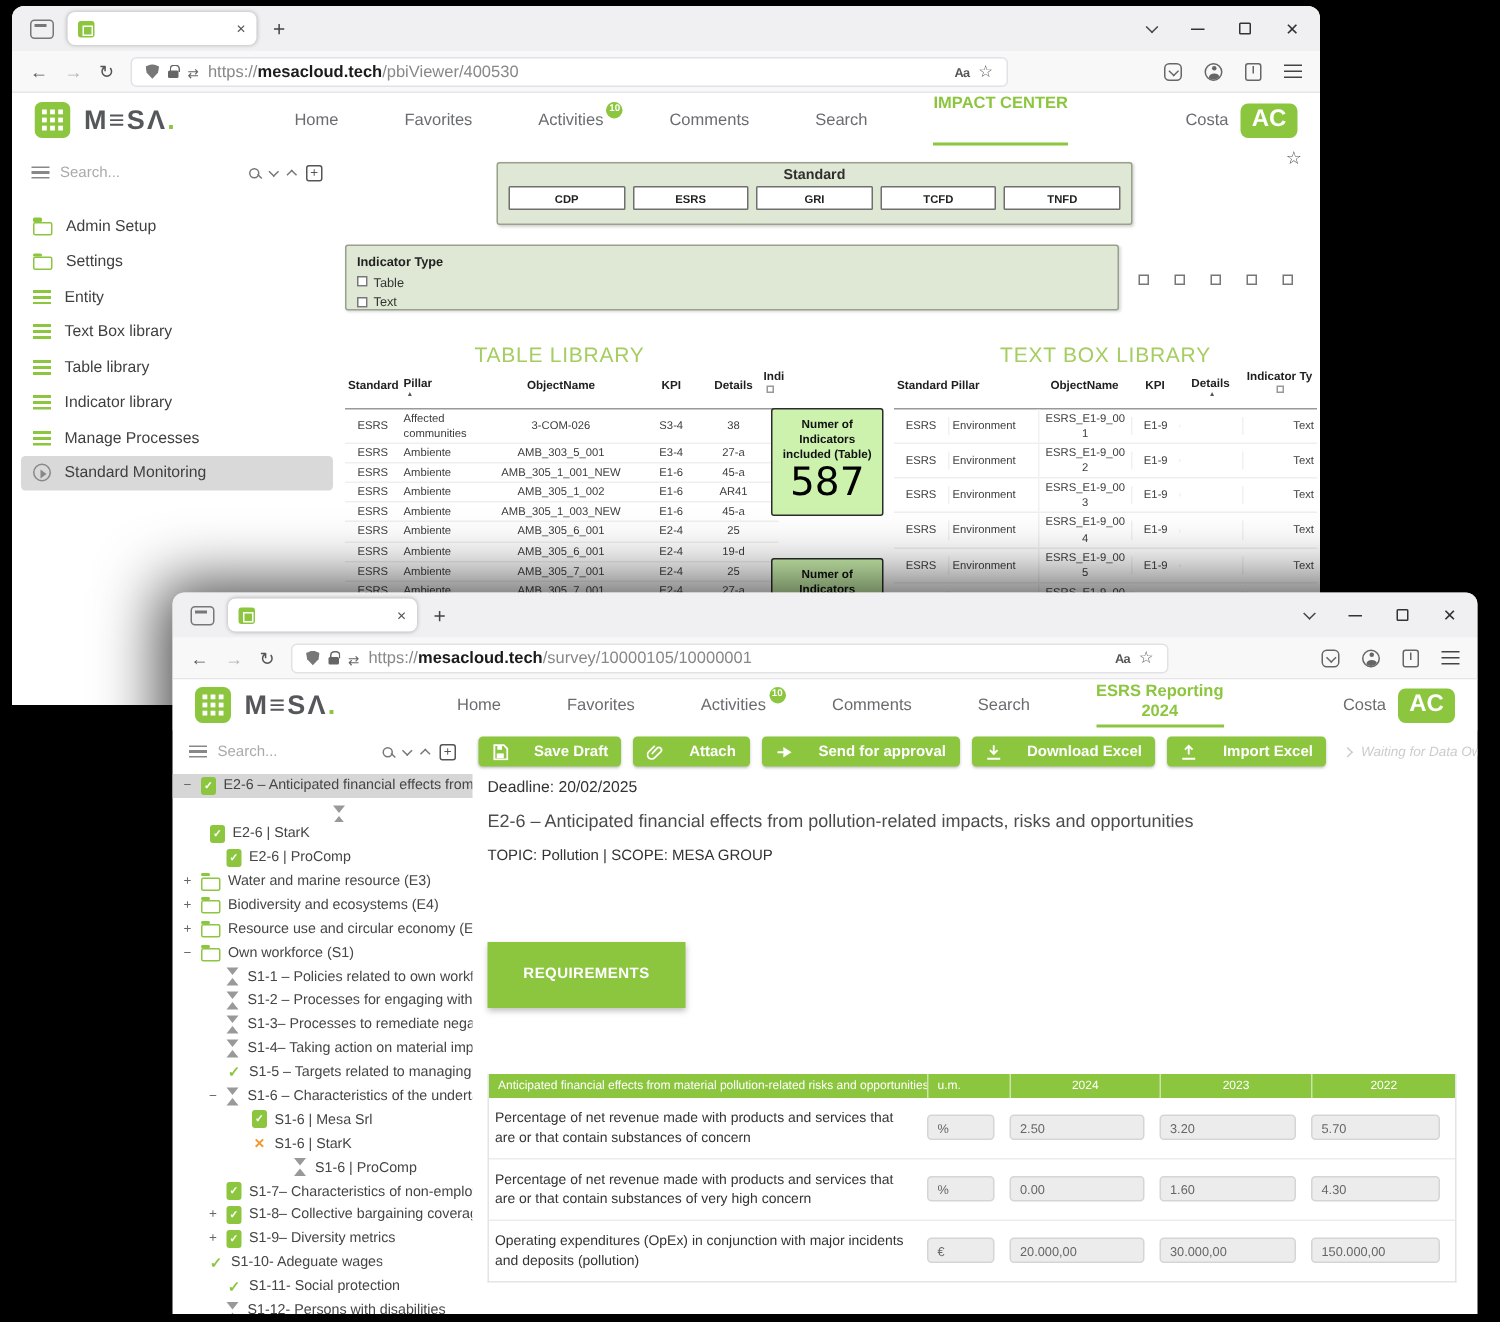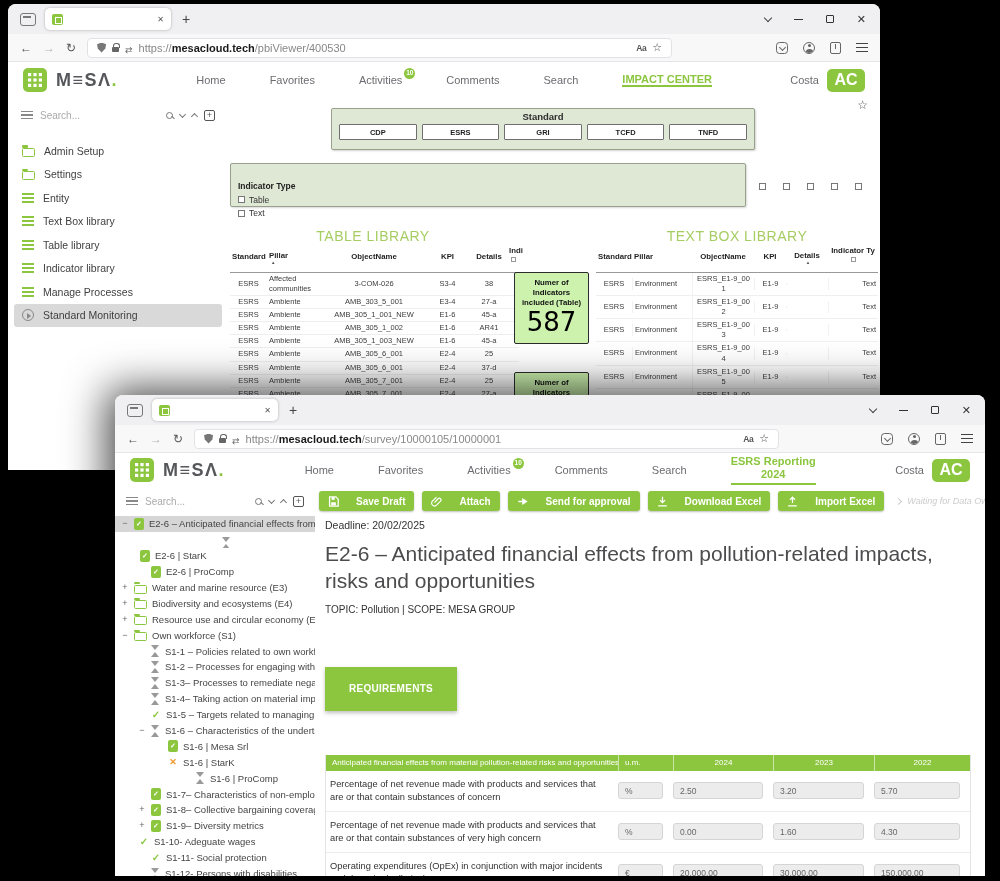--- a/index.html
+++ b/index.html
@@ -59,21 +59,21 @@
   .ham::before{content:'';position:absolute;top:2.7px;left:0;right:0;height:1.5px;background:#444}
 
   
   .appheader{display:flex;align-items:center;padding:0 15px;background:#fff}
   #win-back .appheader{height:36px}
   #win-front .appheader{height:34px}
   .brand{font-size:18px;font-weight:bold;color:#56575b;letter-spacing:1.5px;margin-left:9px}
   .brand .dot{color:var(--green)}
   .mainnav{display:flex;align-items:center;margin:0 auto;gap:44px}
   .nav-item{font-size:11px;color:var(--graytxt);position:relative;white-space:nowrap;line-height:1.15}
-  .nav-item.active{color:var(--green);font-weight:bold;border-bottom:2.5px solid var(--green);padding-bottom:0}
+  .nav-item.active{color:var(--green);font-weight:bold;border-bottom:2.5px solid var(--green);padding-bottom:20px}
   .nav-item.active.two{text-align:center;padding-bottom:2px}
   .badge{position:absolute;top:-6px;right:-13px;background:var(--green);color:#fff;border-radius:50%;width:11px;height:11px;font-size:6.5px;display:flex;align-items:center;justify-content:center;font-weight:bold}
   .userarea{display:flex;align-items:center;gap:8px}
   .username{font-size:11px;color:var(--graytxt)}
   .avatar{width:38px;height:23px;border-radius:5px;background:var(--green);color:#fff;font-weight:bold;font-size:16px;display:flex;align-items:center;justify-content:center}
 
   
   .chev{width:5px;height:5px;border-right:1.3px solid #777;border-bottom:1.3px solid #777;display:inline-block}
   .chev.down{transform:rotate(45deg);margin-top:-2px}
   .chev.up{transform:rotate(-135deg);margin-top:2px}
@@ -111,21 +111,21 @@
 
   .content1{flex:1;position:relative;font-family:"Liberation Sans",sans-serif}
   .star-tr{position:absolute;right:12px;top:0;font-size:12px}
 
   .std-panel{position:absolute;left:103px;top:10px;width:424px;height:42px;background:#dfe8d5;border:1px solid #99a18c;border-radius:2px;box-shadow:1px 1px 2px rgba(0,0,0,.18)}
   .std-title{text-align:center;font-size:9.5px;font-weight:bold;color:#2e2e2e;margin-top:2px}
   .std-btns{display:flex;gap:5px;padding:2px 7px 0}
   .std-btn{flex:1;height:16px;background:#fff;border:1px solid #6f6f6f;font-size:7.5px;font-weight:bold;color:#222;display:flex;align-items:center;justify-content:center;border-radius:1px}
 
   .filters{position:absolute;left:2px;top:65px;right:14px;display:flex;gap:13px}
-  .filter{flex:1;background:#dfe8d5;border:1px solid #99a18c;border-radius:2px;height:44px;padding:17px 7px;box-shadow:1px 1px 2px rgba(0,0,0,.15)}
+  .filter{flex:1;background:#dfe8d5;border:1px solid #99a18c;border-radius:2px;height:44px;padding:5px 7px;box-shadow:1px 1px 2px rgba(0,0,0,.15)}
   .f-title{font-size:8.5px;font-weight:bold;color:#222}
   .cb-row{display:flex;align-items:center;gap:4px;margin-top:3.5px;font-size:8.5px;color:#333}
   .cb{width:7px;height:7px;background:#fff;border:1px solid #777;flex:0 0 auto}
 
   .lib-title{position:absolute;font-size:14px;color:#a6cd62;letter-spacing:.5px;top:130px;text-align:center}
   #tl-title{left:0;width:290px}
   #xl-title{left:368px;width:282px}
   .lib{position:absolute;top:147px;font-size:7.5px;color:#3c3c3c}
   #table-lib{left:2px;width:289px}
   #text-lib{left:368px;width:282px}
@@ -166,21 +166,21 @@
   .toolbar{height:28px;display:flex;align-items:center;gap:8px;padding:0 12px 0 4px}
   .tb-btn{height:20px;background:var(--green);border-radius:3px;color:#fff;font-size:10px;font-weight:bold;display:inline-flex;align-items:center;gap:17px;padding:0 9px;box-shadow:0 1px 2px rgba(0,0,0,.25);white-space:nowrap}
   .tb-btn svg{display:block}
   .tb-status{font-size:9px;color:#ccc;display:flex;gap:6px;align-items:center;margin-left:4px;font-style:italic;white-space:nowrap}
   .st-chev{width:5px;height:5px;border-right:1.3px solid #ccc;border-bottom:1.3px solid #ccc;transform:rotate(-45deg)}
   .tb-right{margin-left:auto;display:flex;align-items:center;gap:10px}
   .stamp{text-align:right;font-size:8.5px;color:#999;font-style:italic;line-height:1.3;white-space:nowrap}
 
   .main{flex:1;padding:4px 14px 0 10px;position:relative;overflow:hidden;min-width:0}
   .deadline{font-size:10.5px;color:#333}
-  .m-title{font-size:21px;color:#4c4c4e;margin-top:9px;line-height:1.3;max-width:645px}
+  .m-title{font-size:12px;color:#4c4c4e;margin-top:9px;line-height:1.3;max-width:645px}
   .m-sub{font-size:10px;color:#333;margin-top:9px}
   .reqblock{display:flex;margin-top:52px;align-items:flex-start}
   .reqbox{width:132px;height:44px;background:var(--green);color:#fff;font-weight:bold;font-size:10px;display:flex;align-items:center;justify-content:center;box-shadow:0 2px 4px rgba(0,0,0,.25);letter-spacing:.3px;flex:0 0 auto}
   .reqtexts{margin-left:14px;font-size:9.3px;color:#333;padding-top:5px}
   .reqtexts .rline{white-space:nowrap}
   .reqtexts .rline+.rline{margin-top:13px}
   .link{color:#4f9fd8}
 
   .datatable{margin-top:44px;border:1px solid #e4e4e4;border-top:none}
   .dt-grid{display:grid;grid-template-columns:292px 55px 100px 101px 1fr;align-items:center}
@@ -416,21 +416,21 @@
             <span>AMB_305_6_001</span>
             <span>E2-4</span>
             <span>25</span>
             <span></span>
           </div>
             <div class="lt-row">
             <span>ESRS</span>
             <span class="c-pillar">Ambiente</span>
             <span>AMB_305_6_001</span>
             <span>E2-4</span>
-            <span>37-d</span>
+            <span>19-d</span>
             <span></span>
           </div>
             <div class="lt-row">
             <span>ESRS</span>
             <span class="c-pillar">Ambiente</span>
             <span>AMB_305_7_001</span>
             <span>E2-4</span>
             <span>25</span>
             <span></span>
           </div>

